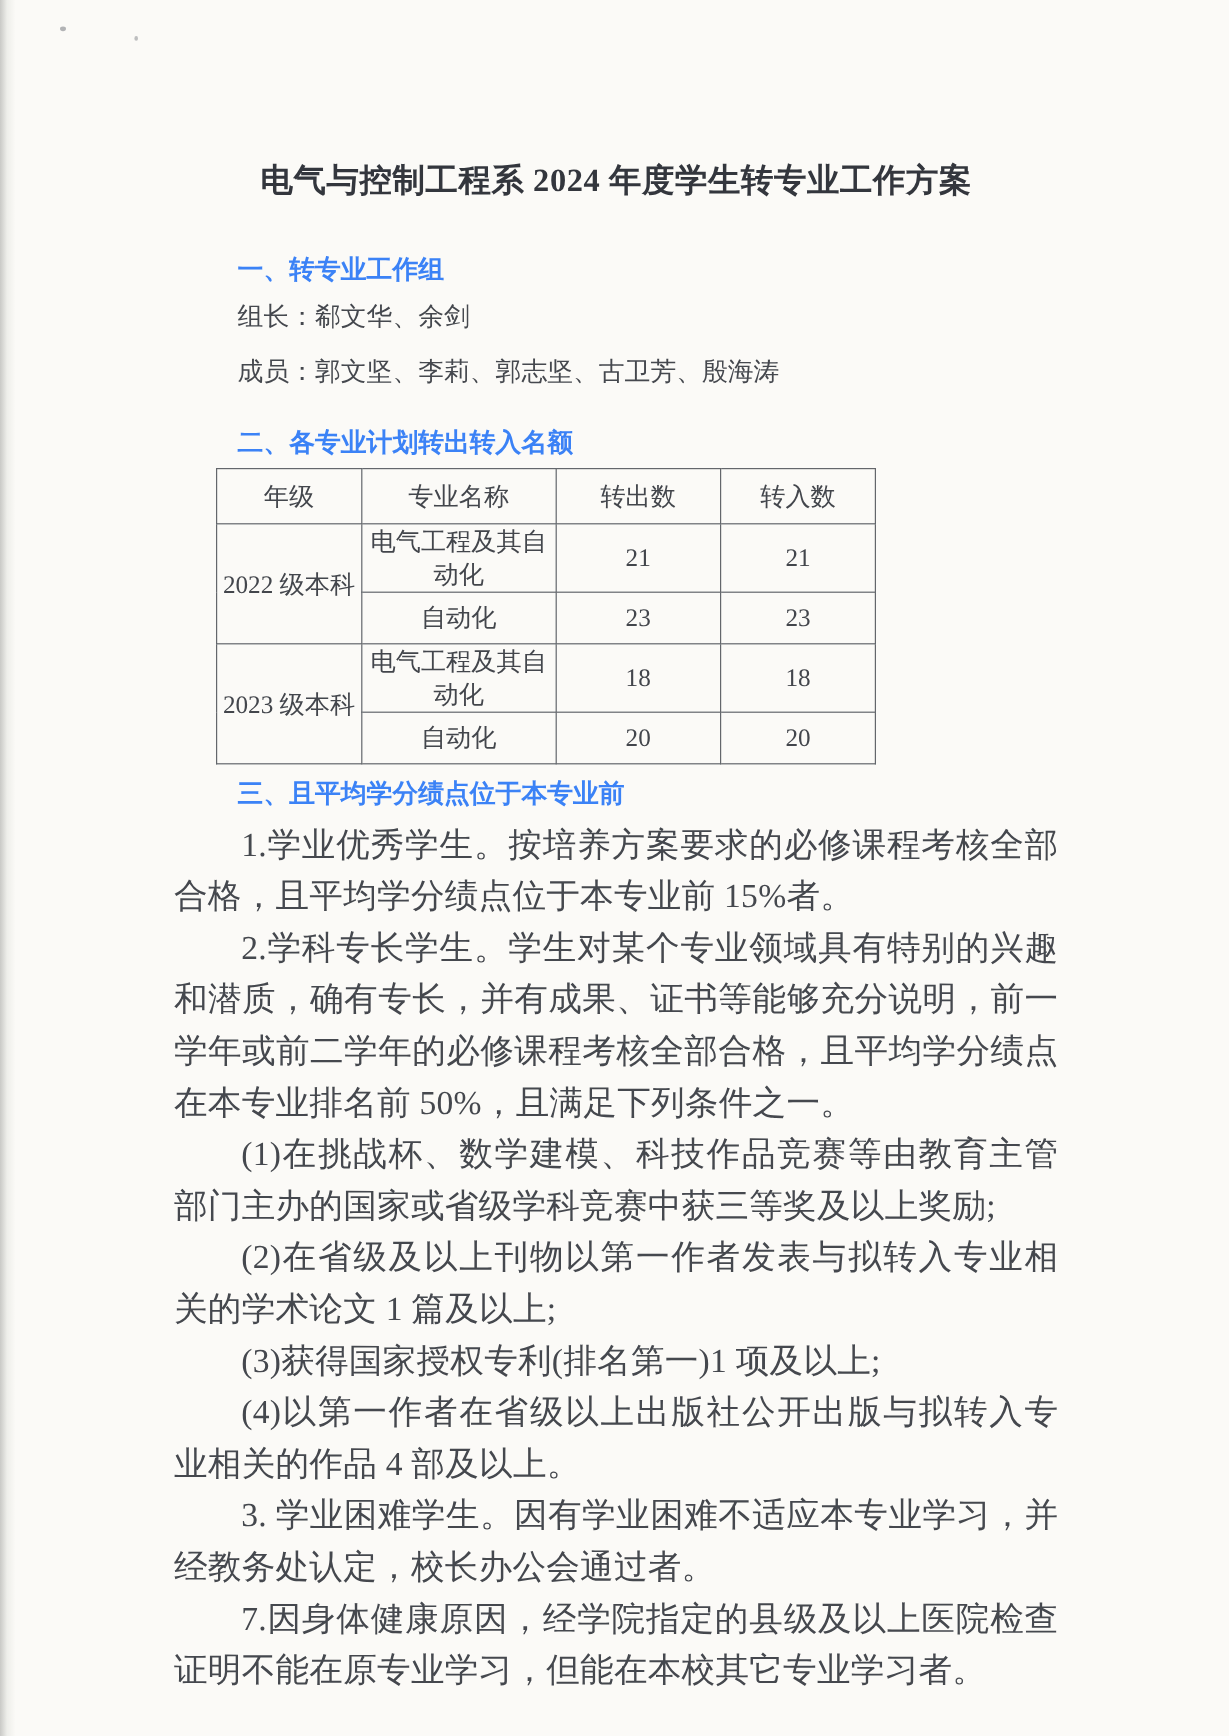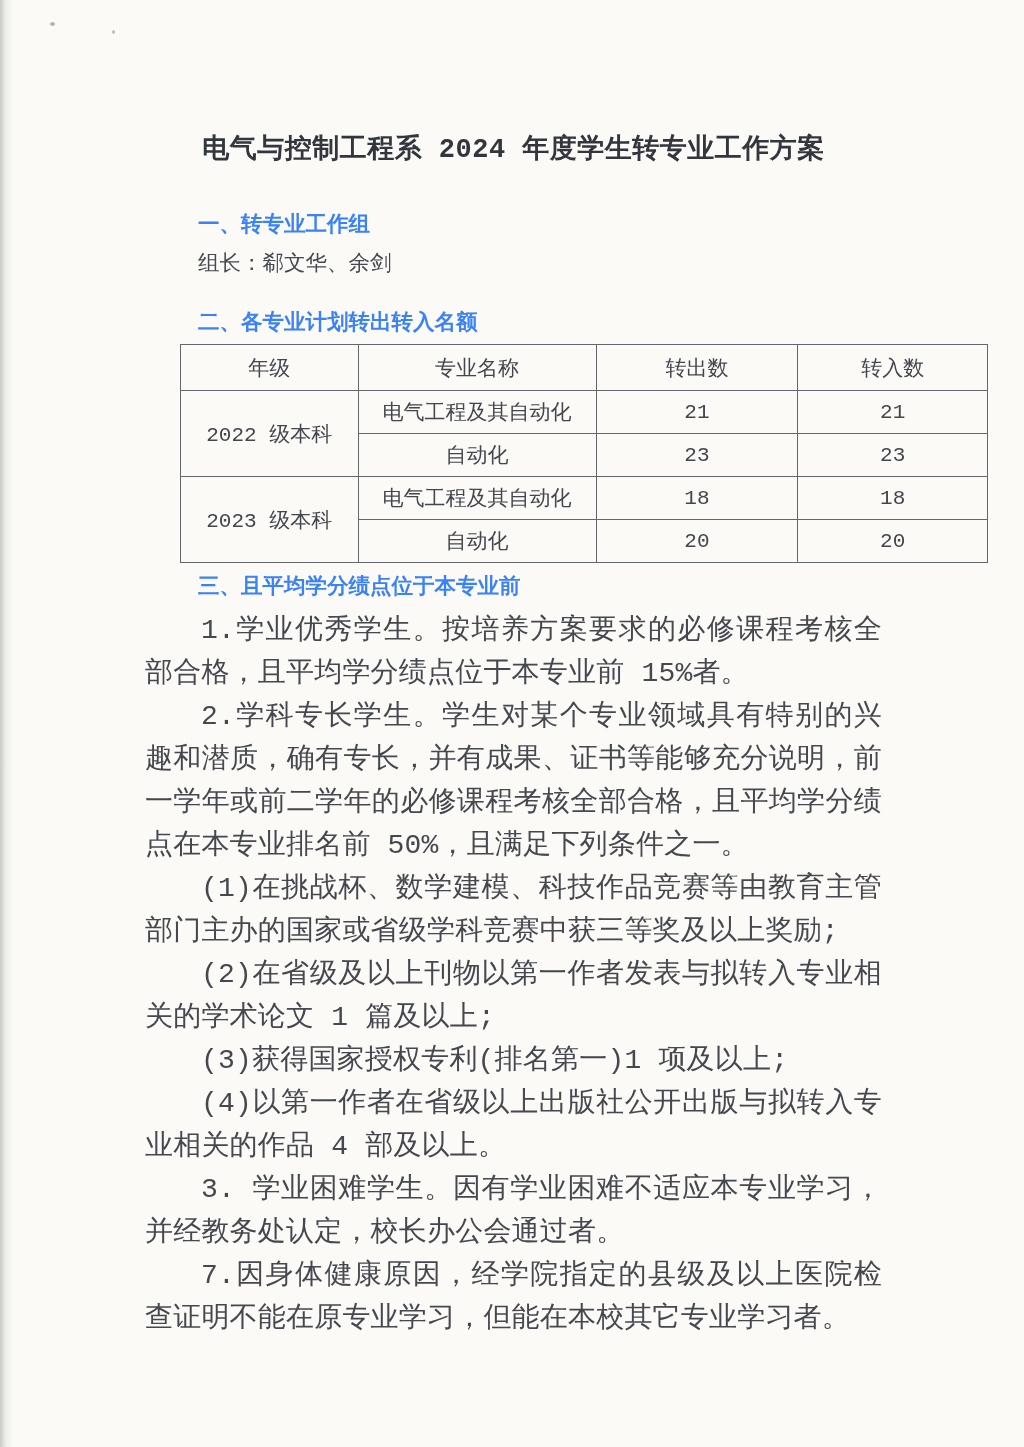--- a/index.html
+++ b/index.html
@@ -20,21 +20,20 @@
   }
   .speck { position: absolute; background: #8a8d92; border-radius: 50%; }
   .speck-1 { left: 50px; top: 22px; width: 5px; height: 4px; opacity: .65; }
   .speck-2 { left: 112px; top: 30px; width: 3px; height: 4px; opacity: .55; }
 
   .doc {
     position: absolute;
     left: 145px;
     top: 0;
     width: 737px;
-    font-family: Liberation Mono, monospace;
   }
   .doc-title {
     margin: 133px 0 0 0;
     font-size: 27px;
     line-height: 34px;
     font-weight: bold;
     text-align: center;
     color: #33363d;
     letter-spacing: 0.5px;
   }
@@ -51,21 +50,21 @@
   .h3 { margin-top: 0; }
   .plain-line {
     margin: 0;
     padding-left: 53px;
     font-size: 21.5px;
     line-height: 46px;
   }
 
   table.quota {
     margin: 5px 0 0 35px;
-    width: 808px;
+    width: 550px;
     border-collapse: collapse;
     table-layout: fixed;
     font-size: 21px;
     color: #43464c;
   }
   table.quota td {
     border: 1px solid #63666b;
     text-align: center;
     vertical-align: middle;
     padding: 0;
@@ -89,20 +88,21 @@
 <div class="scan-edge"></div>
 <div class="speck speck-1"></div>
 <div class="speck speck-2"></div>
 
 <div class="doc">
 
   <h1 class="doc-title">电气与控制工程系 2024 年度学生转专业工作方案</h1>
 
   <h2 class="sec-heading h1">一、转专业工作组</h2>
   <p class="plain-line">组长：郗文华、余剑</p>
+  <p class="plain-line">成员：郭文坚、李莉、郭志坚、古卫芳、殷海涛</p>
 
   <h2 class="sec-heading h2">二、各专业计划转出转入名额</h2>
 
   <table class="quota">
     <colgroup>
       <col style="width:22%">
       <col style="width:29.5%">
       <col style="width:25%">
       <col style="width:23.5%">
     </colgroup>

